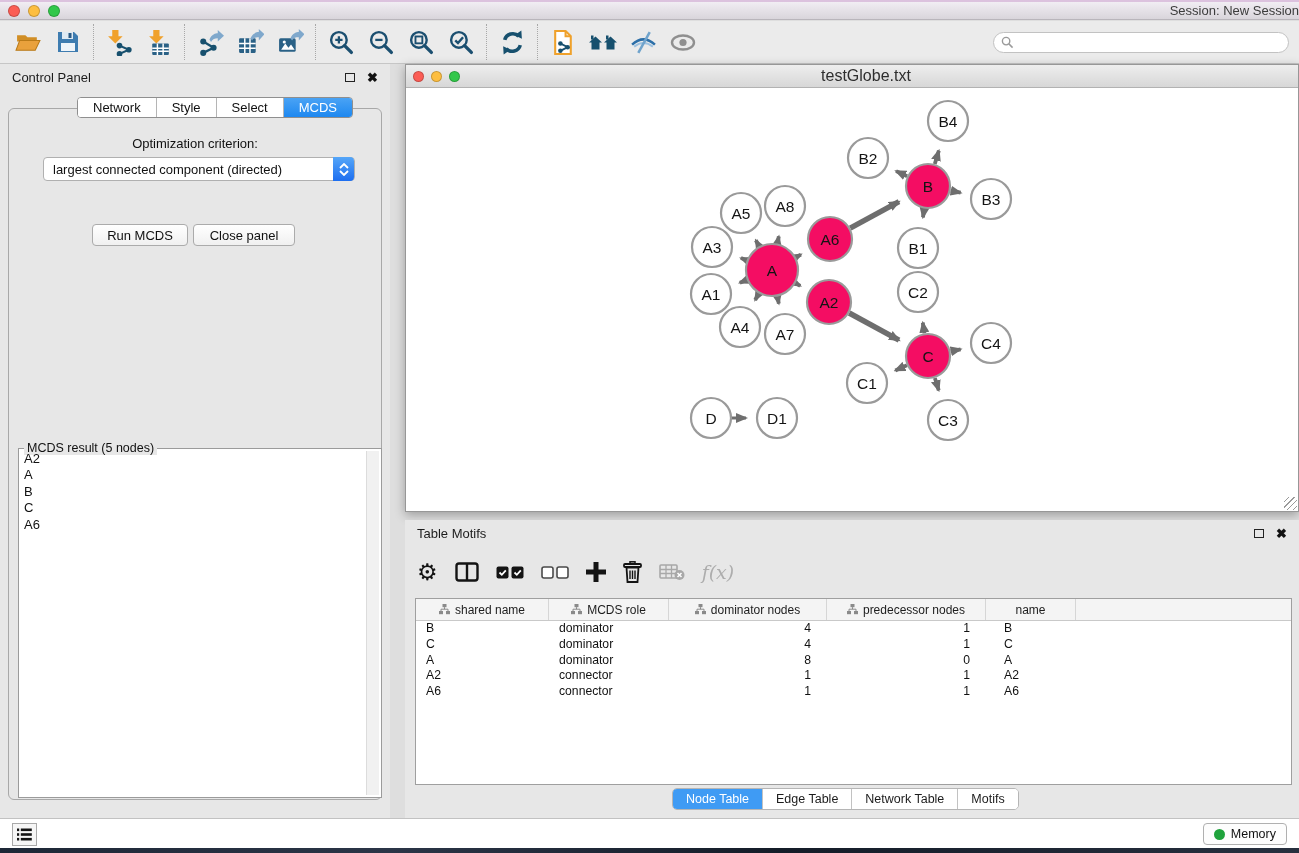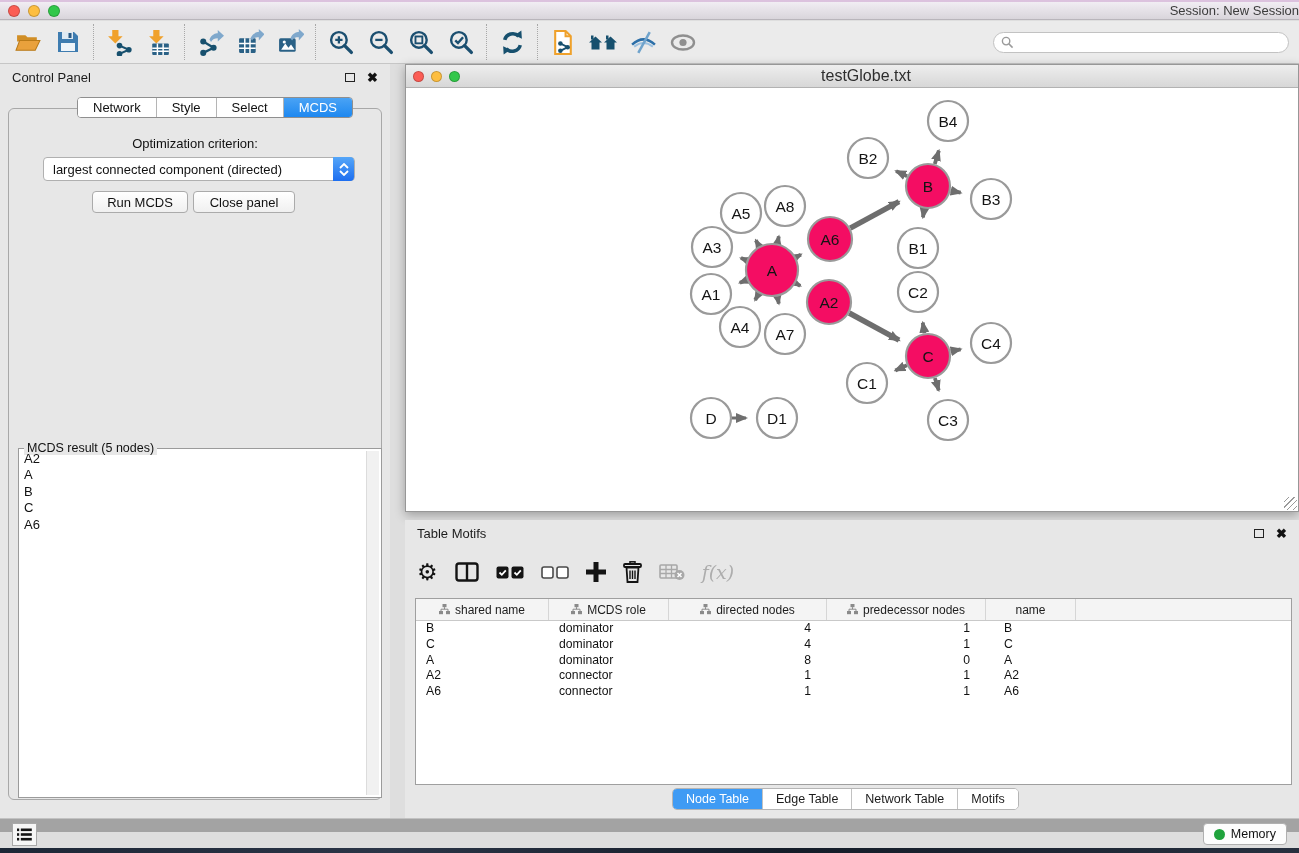--- a/index.html
+++ b/index.html
@@ -35,21 +35,21 @@
   .cp-tab.active { background:linear-gradient(#4aa3f5,#1e88f0); color:#fff; }
   .cp-inner { position:absolute; left:8px; top:44px; width:374px; height:692px;
     border:1px solid #a8a8a8; border-radius:6px; }
   .opt-label { position:absolute; left:0; width:390px; top:72px; text-align:center; font-size:13px; color:#111; }
   .dropdown { position:absolute; left:43px; top:93px; width:312px; height:24px; background:#fff;
     border:1px solid #b0b0b0; border-radius:4px; font-size:13px; color:#111; display:flex; align-items:center;
     padding-left:9px; }
   .stepper { position:absolute; right:0; top:-1px; width:21px; height:24px; border-radius:0 4px 4px 0;
     background:linear-gradient(#55a6f8,#1d6ef0); display:flex; flex-direction:column; align-items:center; justify-content:center; gap:1px;}
   .btn { position:absolute; height:22px; background:linear-gradient(#ffffff,#f0f0f0); border:1px solid #ababab;
-    border-radius:4px; font-size:13px; color:#111; display:flex; align-items:center; justify-content:center; }
+    border-radius:4px; font-size:13px; color:#111; display:flex; align-items:center; justify-content:center;margin-top:33px; }
   #run-btn { left:92px; top:127px; width:96px; }
   #close-btn { left:193px; top:127px; width:102px; }
   .mcds-fieldset { position:absolute; left:18px; top:384px; width:364px; height:350px;
     border:1px solid #9b9b9b; background:#fff; }
   .mcds-legend { position:absolute; left:5px; top:-8px; background:#e7e7e7; font-size:12.5px; color:#111; padding:0 3px; }
   .mcds-list { position:absolute; left:1px; top:2px; bottom:1px; right:16px; overflow:hidden; }
   .mcds-item { font-size:13px; line-height:16.4px; padding-left:4px; color:#111; }
   .mcds-scroll { position:absolute; top:2px; right:2px; bottom:2px; width:13px; background:#f1f1f1; border-left:1px solid #dcdcdc; }
 
   
@@ -77,21 +77,21 @@
   .td { font-size:12.2px; color:#111; line-height:15.8px; padding:0 10px; white-space:nowrap; }
   .td.num { text-align:right; padding-right:16px; }
   .td.namecol { padding-left:18px; }
   .tp-tabs { position:absolute; left:267px; top:268px; display:flex; height:22px; border:1px solid #b5b5b5;
     border-radius:5px; overflow:hidden; background:#fff; }
   .tp-tab { padding:0 13px; font-size:12.5px; line-height:21px; color:#1c1c1c; background:#fff; border-left:1px solid #c2c2c2; }
   .tp-tab:first-child{ border-left:none; }
   .tp-tab.active { background:#3f9bf4; color:#fff; }
 
   
-  .statusbar { position:absolute; left:0; top:818px; width:1299px; height:14px; background:#a3a3a3; border-top:1px solid #c2c2c2; }
+  .statusbar { position:absolute; left:0; top:818px; width:1299px; height:30px; background:#ffffff; border-top:1px solid #c2c2c2; }
   .list-btn { position:absolute; left:12px; top:4px; width:25px; height:23px; background:#f6f6f6; border:1px solid #a9a9a9; display:flex; align-items:center; justify-content:center; }
   .memory-btn { position:absolute; right:12px; top:4px; height:22px; padding:0 10px; background:#fdfdfd; border:1px solid #b0b0b0;
     border-radius:4px; display:flex; align-items:center; gap:6px; font-size:12.5px; color:#111; }
   .memory-dot { width:11px; height:11px; border-radius:50%; background:#1fa33c; }
   .desktop-strip { position:absolute; left:0; top:848px; width:1299px; height:5px;
     background:linear-gradient(90deg,#1d2736,#2b3547 30%,#141c28 60%,#27303f); }
 
   .gear-glyph { font-size:23px; color:#141414; line-height:1; }
 </style>
 </head>
@@ -455,21 +455,21 @@
           <span style="display: flex;">
             <svg width="11" height="11" viewBox="0 0 11 11">
               <g fill="#8a8a8a">
                 <rect x="3.5" y="0" width="4" height="3.2"></rect>
                 <rect x="0" y="7" width="4" height="3.2"></rect>
                 <rect x="7" y="7" width="4" height="3.2"></rect>
               </g>
               <path d="M5.5 3.2v2M2 7V5.2h7V7" stroke="#8a8a8a" fill="none"></path>
             </svg>
           </span>
-          <span>directed nodes</span>
+          <span>dominator nodes</span>
         </div>
         <div class="th">
           <span style="display: flex;">
             <svg width="11" height="11" viewBox="0 0 11 11">
               <g fill="#8a8a8a">
                 <rect x="3.5" y="0" width="4" height="3.2"></rect>
                 <rect x="0" y="7" width="4" height="3.2"></rect>
                 <rect x="7" y="7" width="4" height="3.2"></rect>
               </g>
               <path d="M5.5 3.2v2M2 7V5.2h7V7" stroke="#8a8a8a" fill="none"></path>

